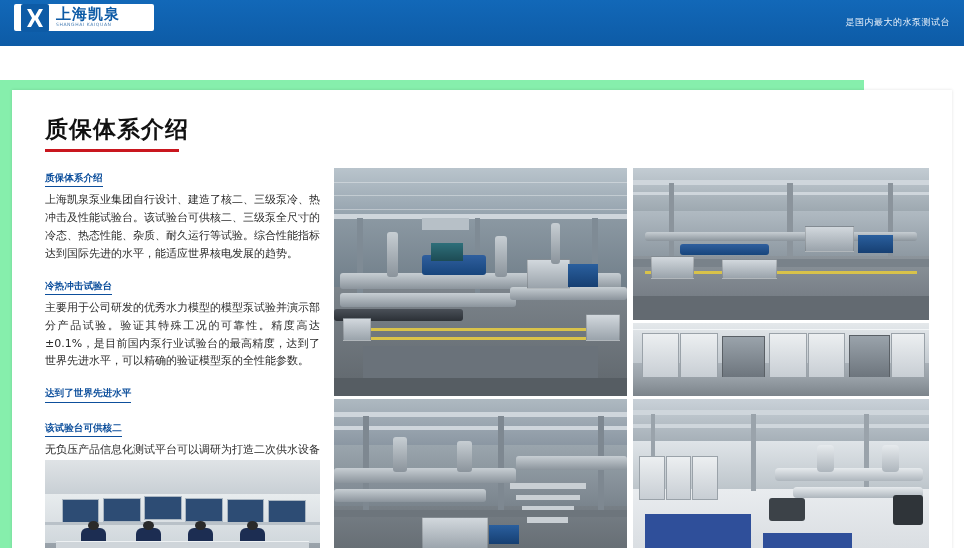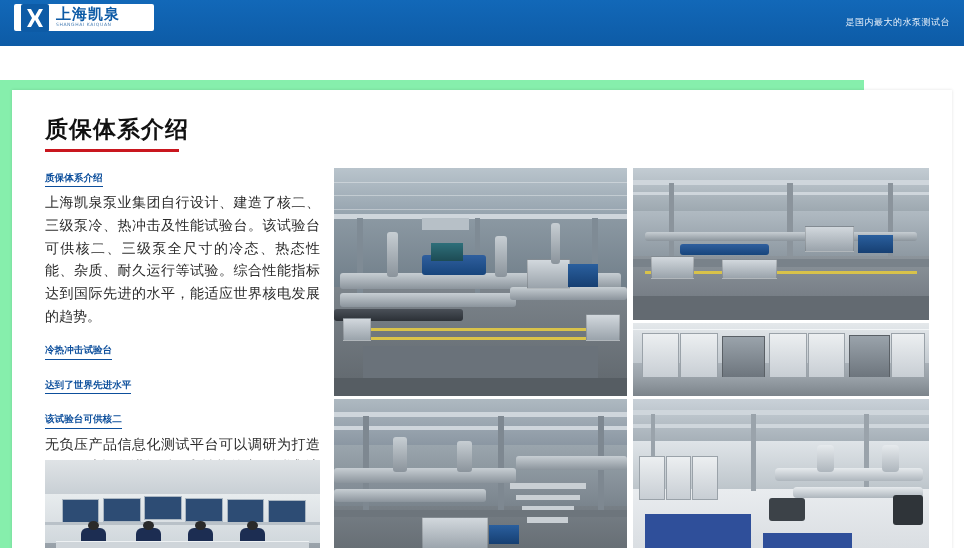--- a/index.html
+++ b/index.html
@@ -110,21 +110,21 @@
     font-size: 9.6px;
     font-weight: bold;
     color: #0d4f9c;
     line-height: 1.5;
     margin-bottom: 2px;
     border-bottom: 1px solid #0d4f9c;
     display: inline-block;
     padding-bottom: 1px;
   }
   .sec-p {
-    font-size: 14px;
+    font-size: 11px;
     color: #2b2b2b;
     line-height: 1.62;
     text-align: justify;
     margin: 2px 0 0 0;
   }
 
   
   .photo {
     position: absolute;
     overflow: hidden;
@@ -218,20 +218,21 @@
       <h1 class="page-title">质保体系介绍</h1>
       <div class="title-rule"></div>
 
       <div class="sec">
         <div class="sec-h">质保体系介绍</div>
         <p class="sec-p">上海凯泉泵业集团自行设计、建造了核二、三级泵冷、热冲击及性能试验台。该试验台可供核二、三级泵全尺寸的冷态、热态性能、杂质、耐久运行等试验。综合性能指标达到国际先进的水平，能适应世界核电发展的趋势。</p>
       </div>
 
       <div class="sec">
         <div class="sec-h">冷热冲击试验台</div>
+        <p class="sec-p">主要用于公司研发的优秀水力模型的模型泵试验并演示部分产品试验。验证其特殊工况的可靠性。精度高达±0.1%，是目前国内泵行业试验台的最高精度，达到了世界先进水平，可以精确的验证模型泵的全性能参数。</p>
       </div>
 
       <div class="sec">
         <div class="sec-h">达到了世界先进水平</div>
       </div>
 
       <div class="sec">
         <div class="sec-h">该试验台可供核二</div>
         <p class="sec-p">无负压产品信息化测试平台可以调研为打造二次供水设备进行耐压和性能的出厂测试,该系统已与凯泉智慧云平台实现无缝对接,测试数据和报告可以直接通过手机客户端进行查询和下载,目前无负压产品线测试平台的测试容量、测试性能、系统信息化及智能化程度均处于国际先进水平。</p>
       </div>

